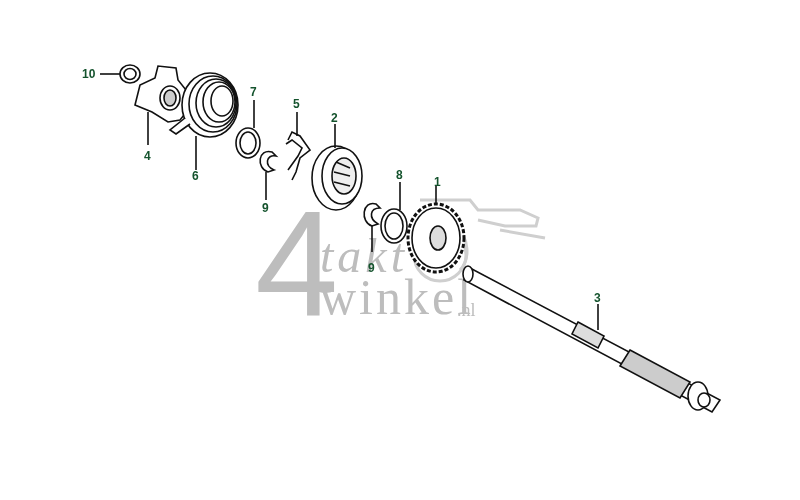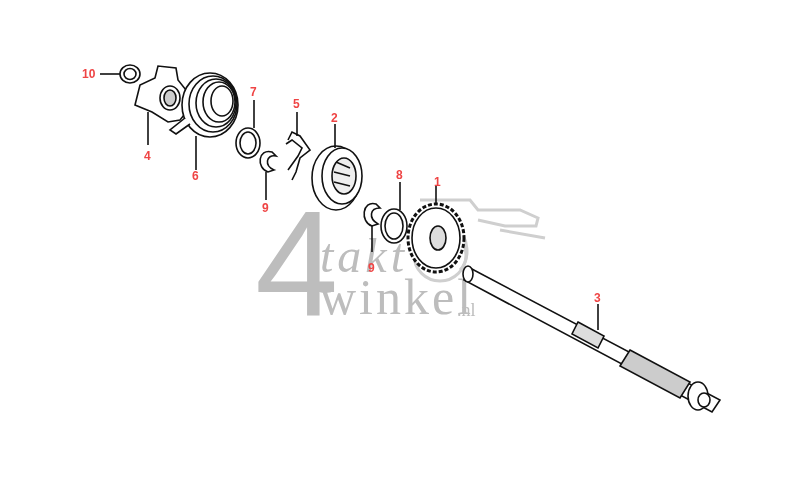--- a/index.html
+++ b/index.html
@@ -1,18 +1,18 @@
 <!DOCTYPE html>
 <html><head>
 <meta charset="utf-8">
 <style>
   html, body { margin:0; padding:0; background:#ffffff; }
   body { width:800px; height:500px; position:relative; overflow:hidden; font-family:"Liberation Sans", sans-serif; }
   #stage { position:absolute; left:0; top:0; width:800px; height:500px; }
-  .label { position:absolute; font-family:"Liberation Sans", sans-serif; font-weight:bold; font-size:12px; color:#ef4444; line-height:12px; }
+  .label { position:absolute; font-family:"Liberation Sans", sans-serif; font-weight:bold; font-size:12px; color:#14532d; line-height:12px; }
   .wm { position:absolute; font-family:"Liberation Serif", serif; color:#bdbdbd; }
 </style>
 </head>
 <body>
 
 <div id="stage">
 
   <div>
     <svg style="position:absolute;left:0;top:0" width="800" height="500">
       <g fill="none" stroke="#cfcfcf" stroke-width="3">

